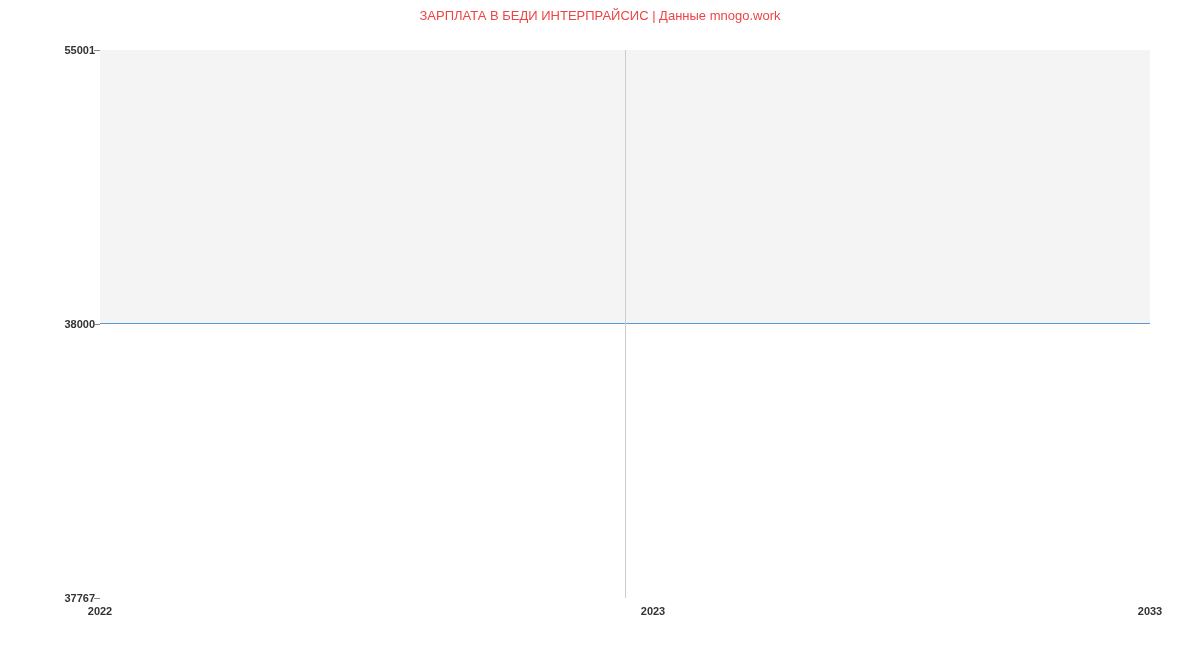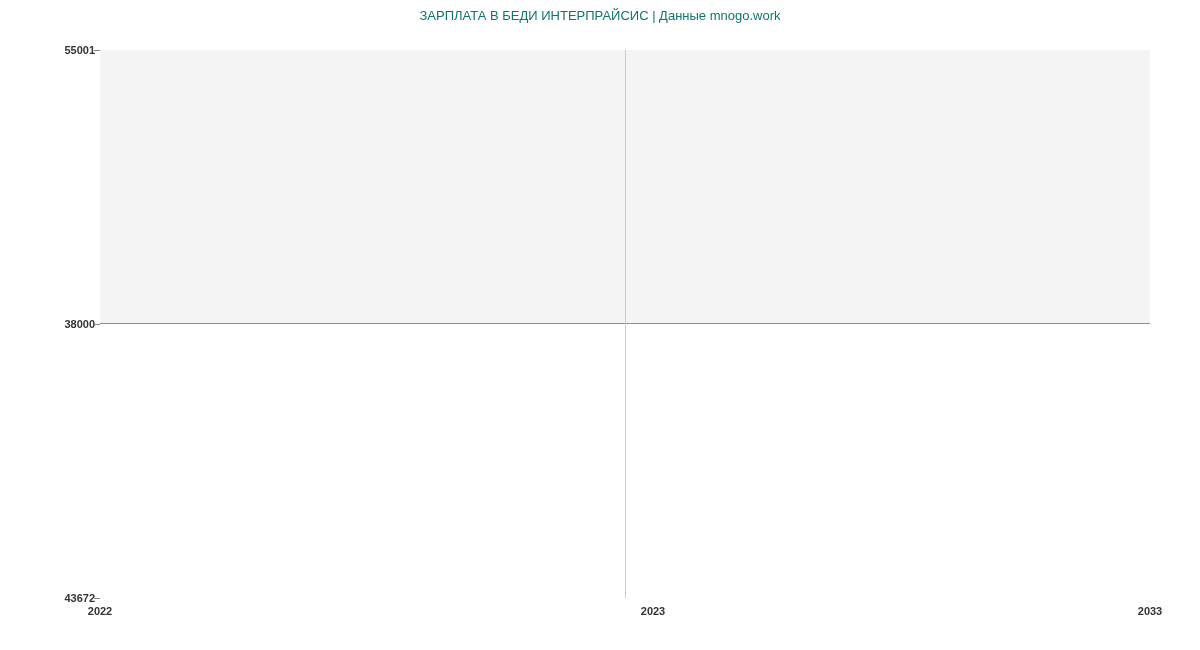--- a/index.html
+++ b/index.html
@@ -6,21 +6,21 @@
     body {
       font-family: -apple-system, BlinkMacSystemFont, "Segoe UI", Arial, sans-serif;
       width: 1200px;
       height: 650px;
       background: #ffffff;
       position: relative;
     }
     .chart-title {
       text-align: center;
       font-size: 13px;
-      color: #0f766e;
+      color: #ef4444;
       padding-top: 8px;
       font-weight: normal;
     }
     .plot-area {
       position: absolute;
       left: 100px;
       top: 50px;
       width: 1050px;
       height: 548px;
       border: none;
@@ -89,20 +89,20 @@
   <div class="plot-lower"></div>
   <div class="data-line"></div>
 </div>
 
 <div class="y-tick" style="top:50px">55001</div>
 <div class="y-tick-mark" style="top:50px"></div>
 
 <div class="y-tick" style="top:324px">38000</div>
 <div class="y-tick-mark" style="top:324px"></div>
 
-<div class="y-tick" style="top:598px">43672</div>
+<div class="y-tick" style="top:598px">37767</div>
 <div class="y-tick-mark" style="top:598px"></div>
 
 <div class="x-tick" style="left:100px">2022</div>
 <div class="x-tick" style="left:653px">2023</div>
 <div class="x-tick" style="left:1150px">2033</div>
 
 <div class="x-gridline" style="left:625px"></div>
 
 </body></html>

